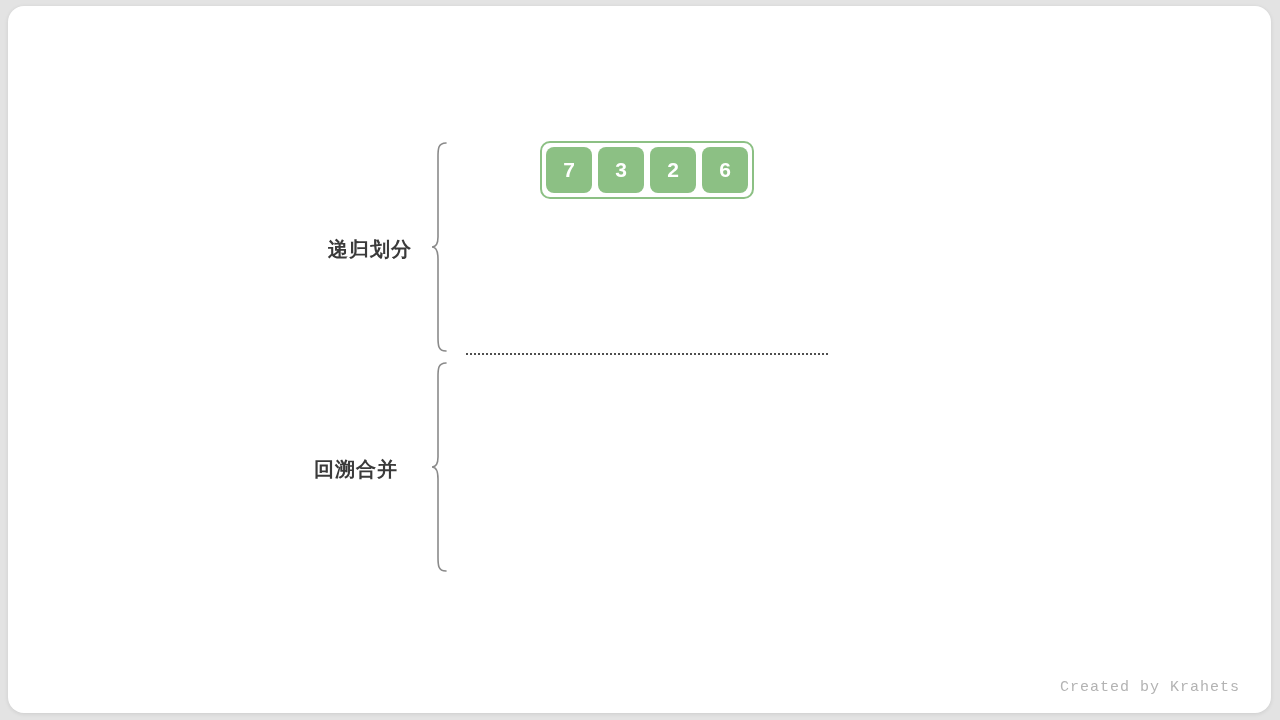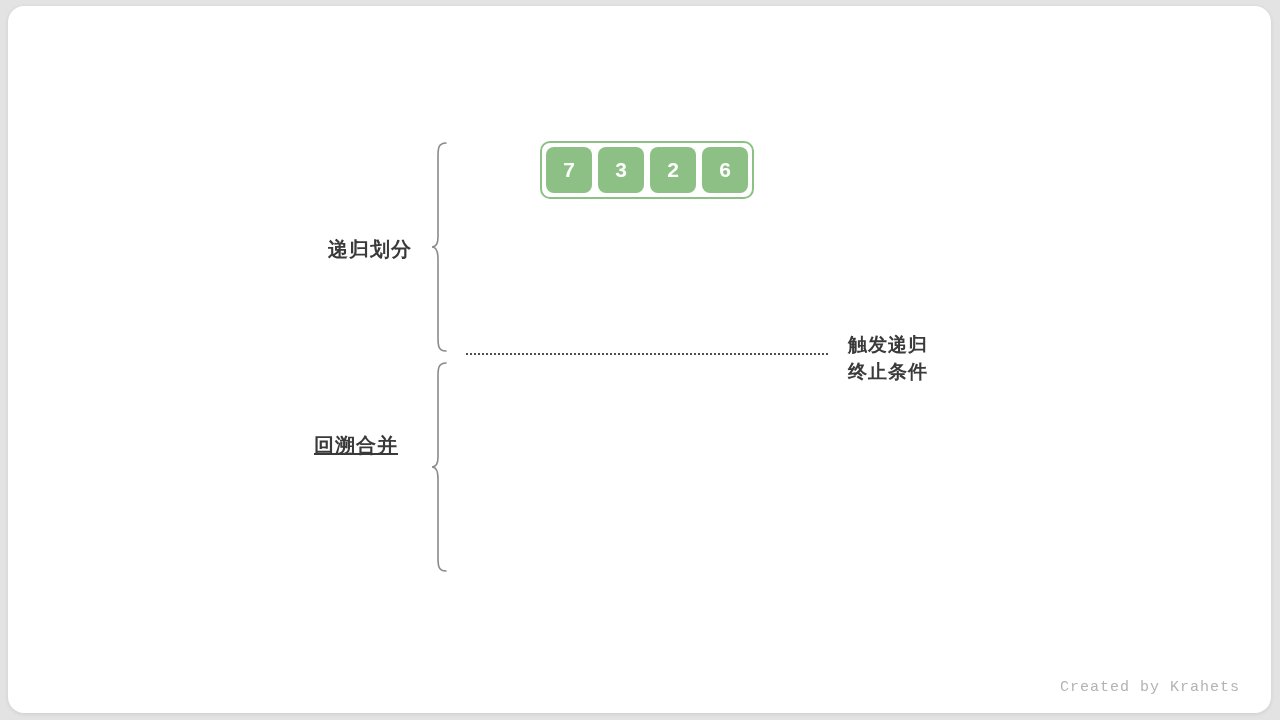--- a/index.html
+++ b/index.html
@@ -57,21 +57,21 @@
   .side-label {
     position: absolute;
     width: 120px;
     text-align: right;
     font-size: 20px;
     font-weight: bold;
     color: #3a3a3a;
     letter-spacing: 1px;
   }
   .label-divide { left: 292px; top: 236px; }
-  .label-merge  { left: 278px; top: 432px; text-decoration: underline; }
+  .label-merge  { left: 278px; top: 456px; }
   .dotted-line {
     position: absolute;
     left: 466px;
     top: 353px;
     width: 362px;
     height: 0;
     border-top: 2px dotted #4f4f4f;
   }
   .terminate-label {
     position: absolute;
@@ -113,19 +113,15 @@
   </svg>
   <div class="side-label label-divide">递归划分</div>
 
   <svg class="brace brace-merge" viewBox="0 0 18 212" fill="none" xmlns="http://www.w3.org/2000/svg">
     <path d="M16 2 C8 2 8 8 8 16 L8 96 C8 102 6 106 2 106 C6 106 8 110 8 118 L8 196 C8 204 8 210 16 210" stroke="#8a8a8a" stroke-width="1.6" fill="none" stroke-linecap="round"></path>
   </svg>
   <div class="side-label label-merge">回溯合并</div>
 
   <div class="dotted-line"></div>
 
-  <div class="terminate-label">
-    <div>触发递归</div>
-    <div>终止条件</div>
-  </div>
 
   <div class="watermark">Created by Krahets</div>
 </div>
 
 </body></html>

